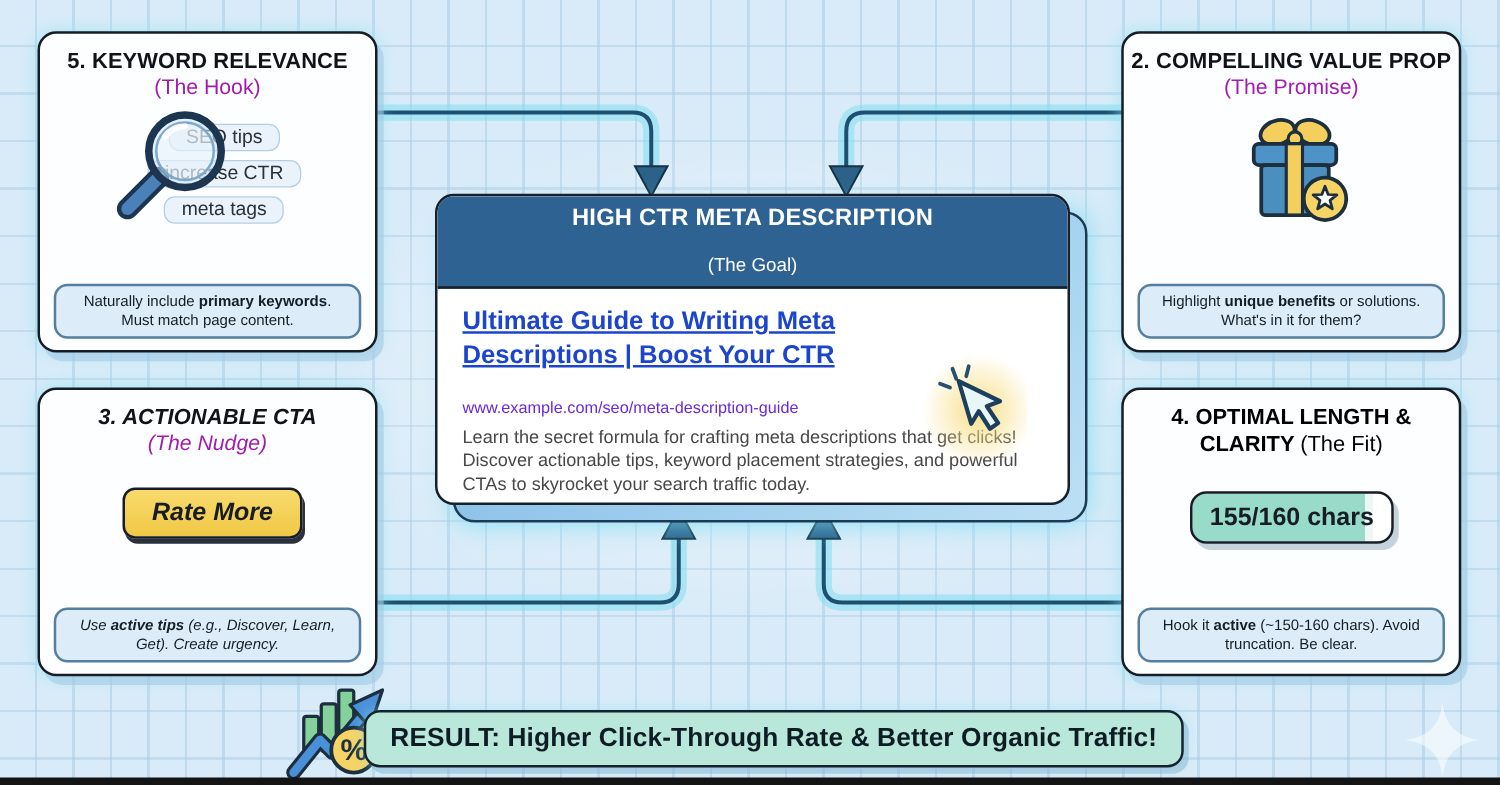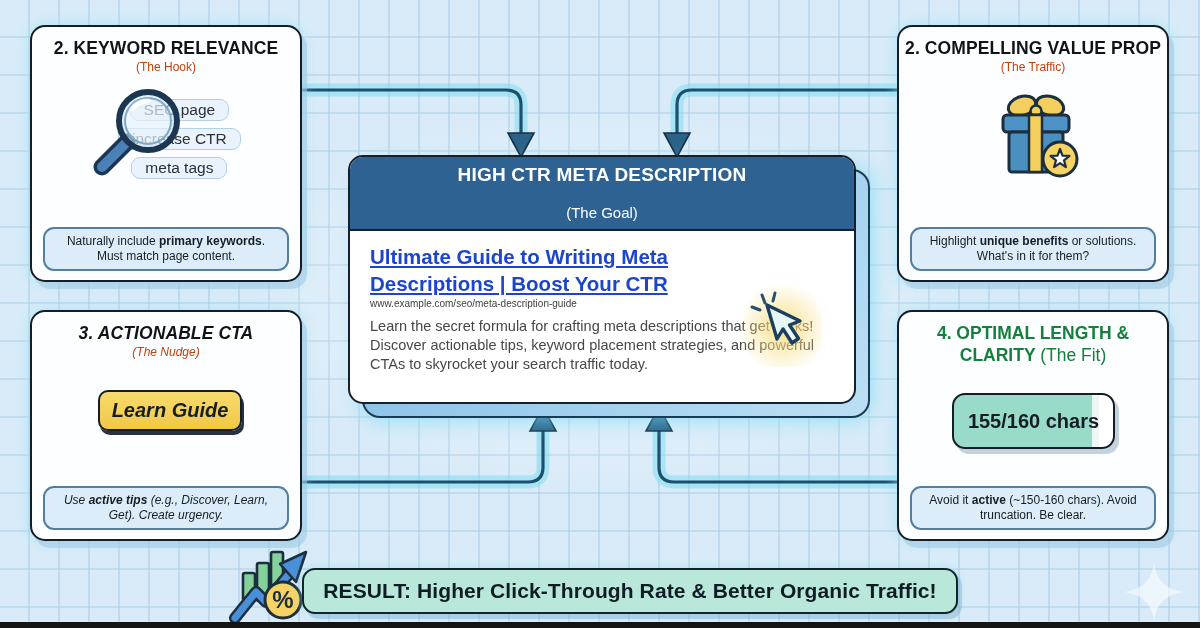--- a/index.html
+++ b/index.html
@@ -16,22 +16,22 @@
   .bottom-strip{ position:absolute; left:0; bottom:0; width:1200px; height:6px; background:#141414; }
 
   svg.connectors{ position:absolute; left:0; top:0; pointer-events:none; }
 
   .corner-card{
     position:absolute; width:272px; background:#fdfeff;
     border:2.5px solid #161d26; border-radius:15px;
     box-shadow: 5px 7px 0 rgba(158,198,226,.55), 0 0 14px rgba(150,228,248,.75);
   }
   .card-title{ margin-top:11px; text-align:center; font-size:17.5px; font-weight:700; color:#101418; letter-spacing:.1px; }
-  .card-subtitle{ text-align:center; font-size:12px; color:#c2410c; margin-top:1px; }
-  .card-title-wrap{ margin:11px 20px 0; text-align:center; font-size:17.5px; color:#15803d; line-height:1.25; }
+  .card-subtitle{ text-align:center; font-size:17px; color:#a21caf; margin-top:1px; }
+  .card-title-wrap{ margin:11px 20px 0; text-align:center; font-size:17.5px; color:#000000; line-height:1.25; }
   .note{
     position:absolute; left:11px; right:11px; bottom:9px;
     background:#dcedf9; border:2px solid #557f9f; border-radius:11px;
     padding:5px 8px; text-align:center; font-size:12px; line-height:1.24; color:#161d24;
   }
 
   
   .tag-col{ position:absolute; left:86px; top:72px; display:flex; flex-direction:column; align-items:center; gap:7px; z-index:1; }
   .tag-pill{
     background:#eaf3fb; border:1.6px solid #b4cfe2; border-radius:9px;
@@ -47,21 +47,21 @@
     position:absolute; left:66px; top:78px; width:144px; height:41px;
     background:linear-gradient(#f8da6d,#f1c845);
     border:2.5px solid #161d26; border-radius:10px;
     box-shadow:2px 4px 0 #28313c;
     font-size:20px; font-weight:700; color:#161d26;
     display:flex; align-items:center; justify-content:center; cursor:pointer;
   }
 
   
   .chars-badge{
-    position:absolute; left:53px; top:81px; width:163px; height:56px;
+    position:absolute; left:53px; top:81px; width:163px; height:42px;
     background:linear-gradient(to right, #98dbc8 0 87%, #eef7f4 87% 91%, #ffffff 91% 100%);
     border:2.5px solid #161d26; border-radius:13px;
     box-shadow:4px 5px 0 rgba(110,145,168,.4);
     display:flex; align-items:center; justify-content:center;
     font-size:20px; font-weight:700; color:#161d26;
   }
 
   
   .center-stack{ position:absolute; left:348px; top:155px; width:552px; height:249px; }
   .center-layer{
@@ -78,32 +78,32 @@
     background:#2d6293; color:#ffffff; text-align:center; padding:7px 4px 8px;
     border-bottom:2.5px solid #15202b;
   }
   .center-header .h1{ font-size:19px; font-weight:700; letter-spacing:.2px; }
   .center-header .h2{ font-size:15px; margin-top:18px; }
   .serp{ position:relative; padding:12px 20px 0; }
   .serp-link{
     display:block; width:352px; font-size:20.5px; font-weight:700; color:#1b45cc;
     text-decoration:underline; line-height:1.32; cursor:pointer;
   }
-  .serp-url{ margin-top:1px; font-size:10px; color:#404040; }
+  .serp-url{ margin-top:21px; font-size:13px; color:#6d28d9; }
   .serp-desc{ margin-top:8px; width:470px; font-size:14.5px; color:#474747; line-height:1.32; }
   .cursor-wrap{ position:absolute; right:32px; top:50px; width:86px; height:86px; }
   .cursor-glow{
     position:absolute; inset:0;
     background:radial-gradient(circle at 55% 55%, rgba(247,222,130,.95), rgba(247,222,130,0) 68%);
   }
   .cursor-wrap svg{ position:absolute; left:14px; top:10px; }
 
   
   .banner{
-    position:absolute; left:302px; top:568px; width:656px; height:46px;
+    position:absolute; left:291px; top:568px; width:656px; height:46px;
     background:#b9e7d9; border:2.5px solid #15232c; border-radius:13px;
     box-shadow:4px 5px 0 rgba(120,170,200,.4), 0 0 10px rgba(140,225,245,.6);
     display:flex; align-items:center; justify-content:center;
   }
   .banner-label{ font-size:21px; font-weight:700; color:#0e1c26; letter-spacing:.1px; }
   .banner-icon{ position:absolute; left:226px; top:543px; }
   .sparkle{ position:absolute; left:1122px; top:560px; opacity:.55; }
 </style>
 </head>
 <body>
@@ -125,66 +125,66 @@
     </g>
     <g fill="#2d6288" stroke="#143245" stroke-width="1.6">
       <polygon points="508,133 534,133 521,157"></polygon>
       <polygon points="664,133 690,133 677,157"></polygon>
       <polygon points="530,431 556,431 543,407"></polygon>
       <polygon points="646,431 672,431 659,407"></polygon>
     </g>
   </svg>
 
   <div class="corner-card" style="left:30px; top:25px; height:257px;">
-    <div class="card-title">2. KEYWORD RELEVANCE</div>
+    <div class="card-title">5. KEYWORD RELEVANCE</div>
     <div class="card-subtitle">(The Hook)</div>
     <div class="tag-col">
-      <span class="tag-pill">SEO page</span>
+      <span class="tag-pill">SEO tips</span>
       <span class="tag-pill">increase CTR</span>
       <span class="tag-pill">meta tags</span>
     </div>
     <svg class="magnifier" width="120" height="120" viewBox="0 0 120 120">
       <line x1="45" y1="69" x2="20" y2="94" stroke="#1c3550" stroke-width="17" stroke-linecap="round"></line>
       <line x1="45" y1="69" x2="20" y2="94" stroke="#4a81b8" stroke-width="10" stroke-linecap="round"></line>
       <circle cx="66" cy="48" r="29" fill="rgba(208,230,246,0.55)" stroke="#1c3550" stroke-width="6"></circle>
       <circle cx="66" cy="48" r="23" fill="rgba(255,255,255,0.35)" stroke="#7fa8c8" stroke-width="2"></circle>
       <path d="M50 36 Q56 28 66 28" fill="none" stroke="#ffffff" stroke-width="5" stroke-linecap="round" opacity=".8"></path>
     </svg>
     <div class="note"><span>Naturally include </span><span style="font-weight: 700;">primary keywords</span><span>. Must match page content.</span></div>
   </div>
 
   <div class="corner-card" style="left:897px; top:25px; height:257px;">
     <div class="card-title">2. COMPELLING VALUE PROP</div>
-    <div class="card-subtitle">(The Traffic)</div>
+    <div class="card-subtitle">(The Promise)</div>
     <svg class="gift" width="100" height="104" viewBox="0 0 100 104">
       <ellipse cx="35" cy="17" rx="14" ry="9.5" fill="#f4cf5e" stroke="#1c2f3e" stroke-width="3" transform="rotate(-18 35 17)"></ellipse>
       <ellipse cx="63" cy="17" rx="14" ry="9.5" fill="#f4cf5e" stroke="#1c2f3e" stroke-width="3" transform="rotate(18 63 17)"></ellipse>
       <circle cx="49" cy="22" r="5.5" fill="#f4cf5e" stroke="#1c2f3e" stroke-width="2.5"></circle>
       <rect x="16" y="26" width="66" height="17" rx="4" fill="#4e93c8" stroke="#1c2f3e" stroke-width="3"></rect>
       <rect x="22" y="43" width="54" height="40" rx="3" fill="#4a8fbe" stroke="#1c2f3e" stroke-width="3"></rect>
       <rect x="42" y="26" width="13" height="57" fill="#f4cf5e" stroke="#1c2f3e" stroke-width="2.5"></rect>
       <g>
         <circle cx="73" cy="70" r="17" fill="#f6d365" stroke="#1c2f3e" stroke-width="3"></circle>
         <path d="M73 60 L75.5 66.6 L82.5 66.9 L77 71.3 L78.9 78.1 L73 74.2 L67.1 78.1 L69 71.3 L63.5 66.9 L70.5 66.6 Z" fill="#ffffff" stroke="#1c2f3e" stroke-width="2.2" stroke-linejoin="round"></path>
       </g>
     </svg>
     <div class="note"><span>Highlight </span><span style="font-weight: 700;">unique benefits</span><span> or solutions. What's in it for them?</span></div>
   </div>
 
   <div class="corner-card" style="left:30px; top:310px; height:231px;font-style:italic;">
     <div class="card-title">3. ACTIONABLE CTA</div>
     <div class="card-subtitle">(The Nudge)</div>
-    <div class="cta-button">Learn Guide</div>
+    <div class="cta-button">Rate More</div>
     <div class="note"><span>Use </span><span style="font-weight: 700;">active tips</span><span> (e.g., Discover, Learn, Get). Create urgency.</span></div>
   </div>
 
   <div class="corner-card" style="left:897px; top:310px; height:231px;">
     <div class="card-title-wrap"><span style="font-weight: 700;">4. OPTIMAL LENGTH &amp; CLARITY </span><span>(The Fit)</span></div>
     <div class="chars-badge">155/160 chars</div>
-    <div class="note"><span>Avoid it </span><span style="font-weight: 700;">active</span><span> (~150-160 chars). Avoid truncation. Be clear.</span></div>
+    <div class="note"><span>Hook it </span><span style="font-weight: 700;">active</span><span> (~150-160 chars). Avoid truncation. Be clear.</span></div>
   </div>
 
   <div class="center-stack">
     <div class="center-layer"></div>
     <div class="center-card">
       <div class="center-header">
         <div class="h1">HIGH CTR META DESCRIPTION</div>
         <div class="h2">(The Goal)</div>
       </div>
       <div class="serp">

